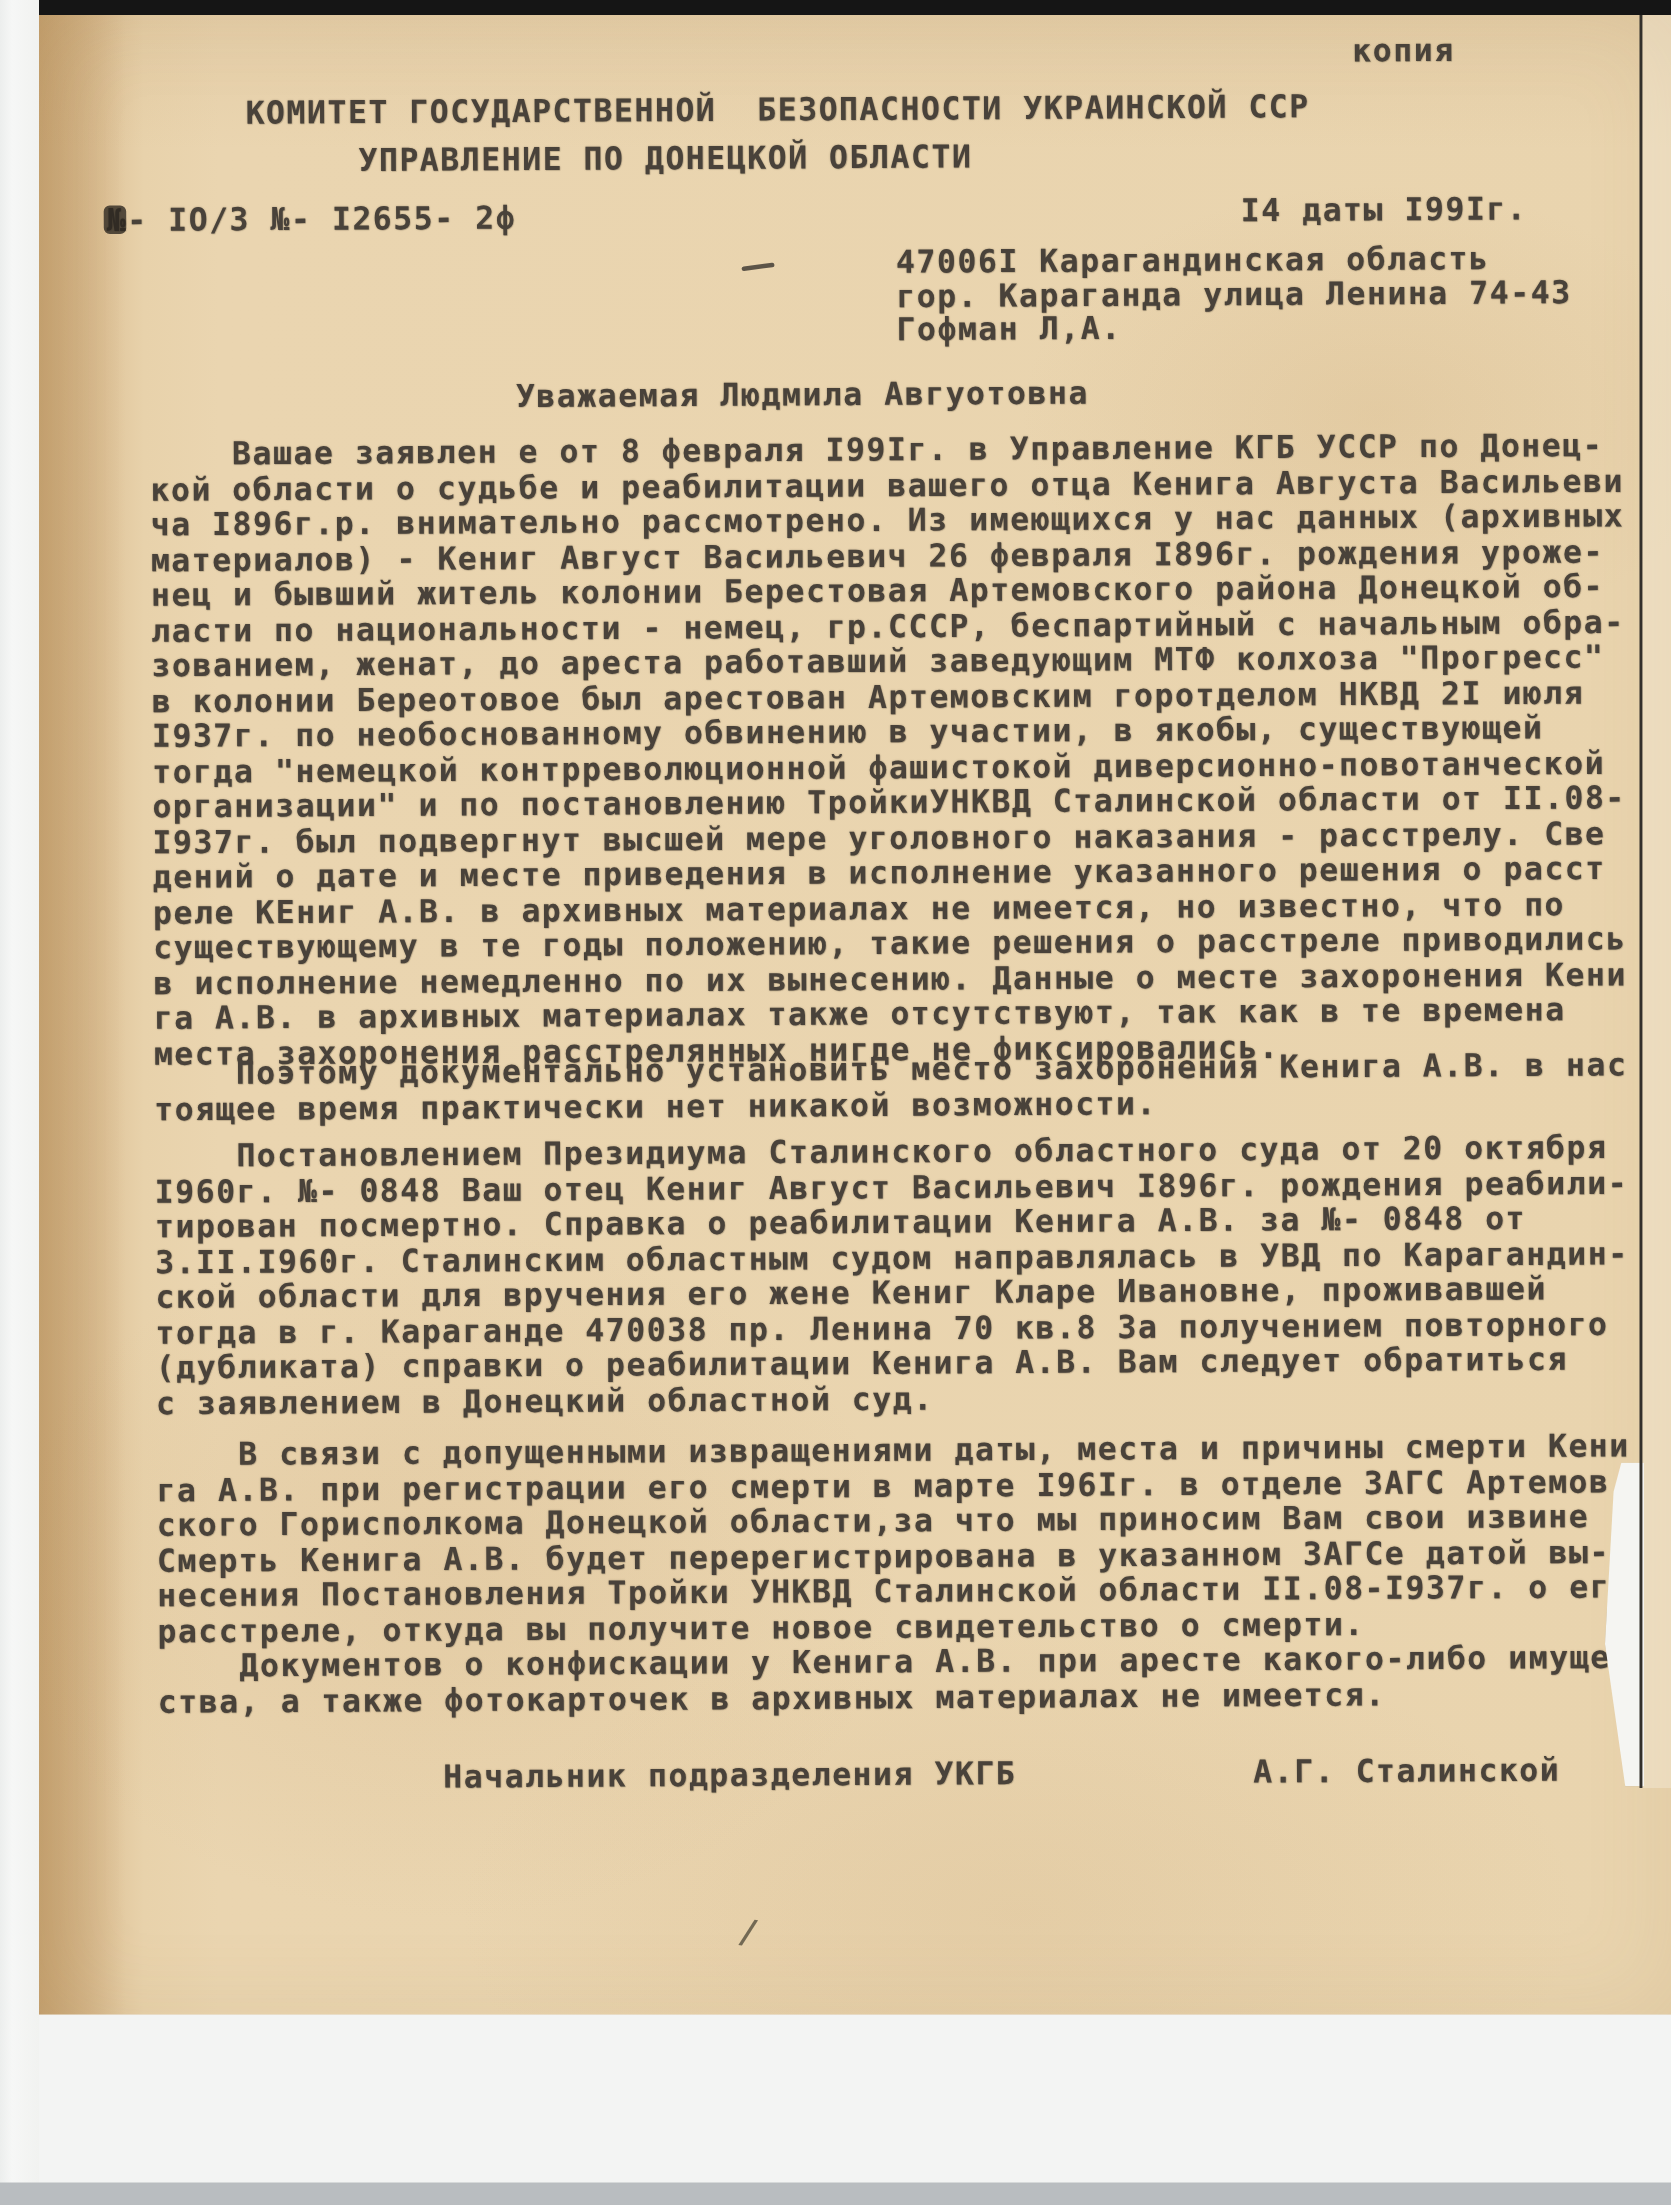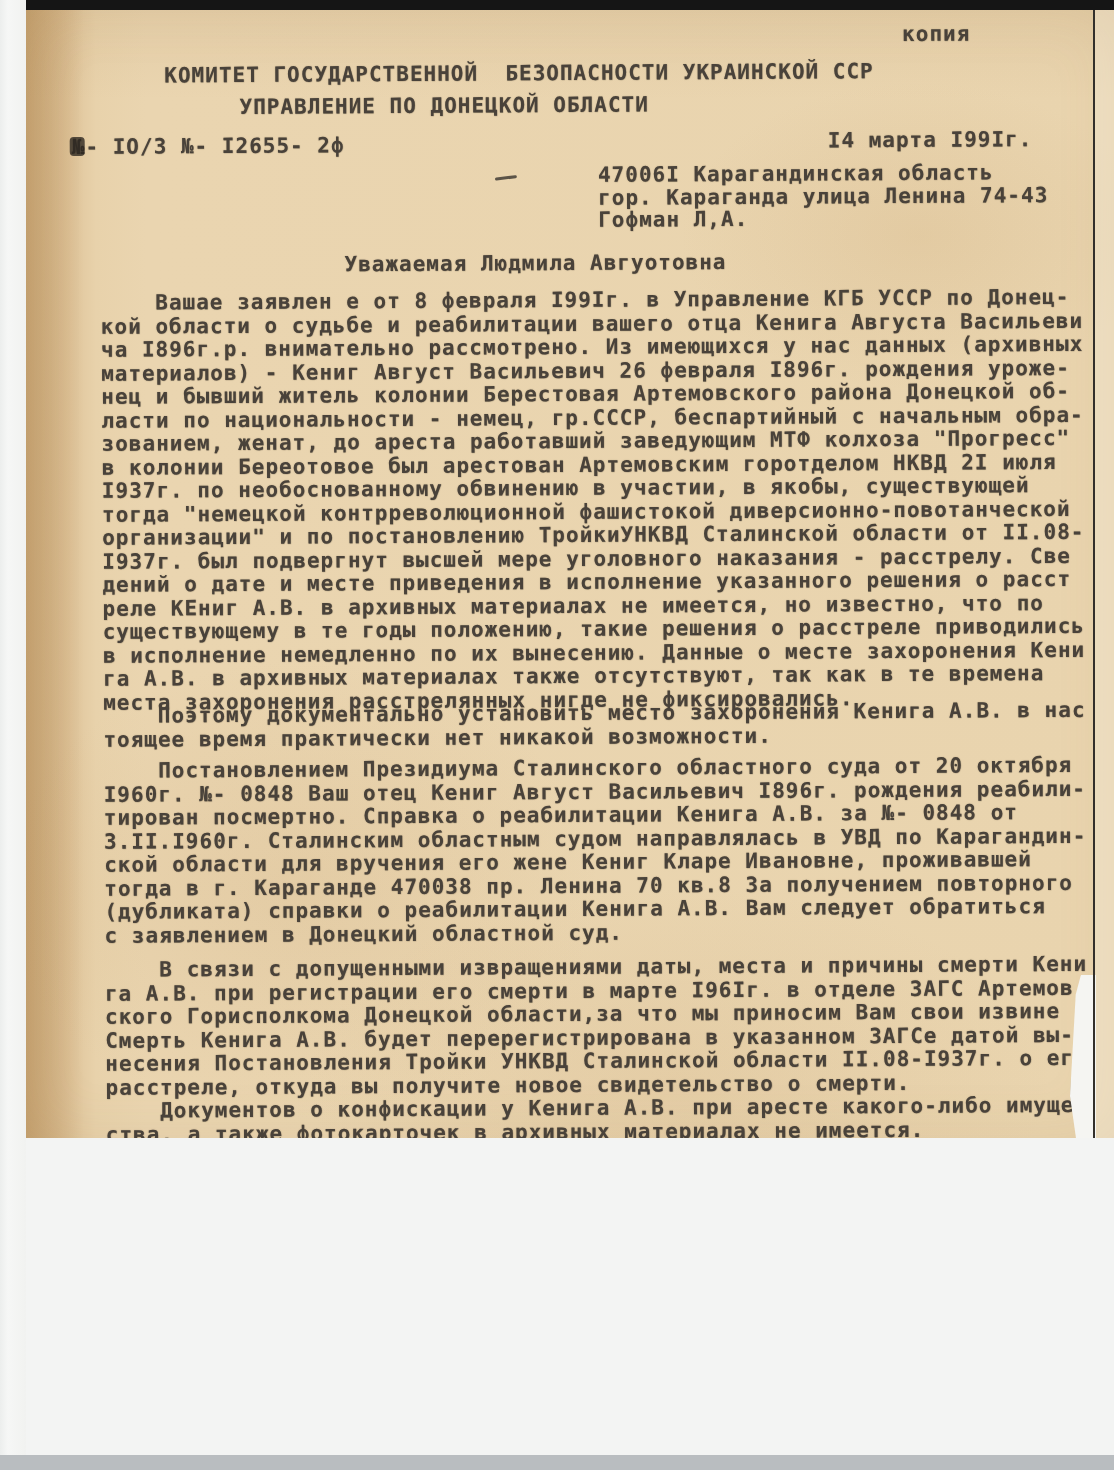--- a/index.html
+++ b/index.html
@@ -16,21 +16,21 @@
   }
   .bottom-bar{
     position:absolute;left:0;bottom:0;right:0;height:15px;
     background:#b9bdc0;
   }
   .left-strip{
     position:absolute;left:0;top:0;width:26px;height:1470px;
     background:linear-gradient(90deg,#eceeed 0,#f6f7f6 8px,#f1f2f0 100%);
   }
   .paper{
-    position:absolute;left:26px;top:10px;width:1088px;height:1128px;
+    position:absolute;left:26px;top:10px;width:1088px;height:1333px;
     overflow:hidden;
     background:
       radial-gradient(ellipse 340px 220px at 82% 20%, rgba(203,168,118,.22), transparent 70%),
       radial-gradient(ellipse 420px 320px at 25% 78%, rgba(198,162,112,.18), transparent 72%),
       radial-gradient(ellipse 500px 260px at 60% 95%, rgba(196,160,110,.15), transparent 75%),
       linear-gradient(180deg, rgba(176,138,90,.10) 0, rgba(176,138,90,0) 90px),
       linear-gradient(90deg,#d3b384 0,#dfc49a 42px,#e8d2ab 70px,#ead5b0 120px,#e9d4ae 100%);
     box-shadow:inset 0 0 60px rgba(160,120,70,.12);
   }
   .edge-band{
@@ -106,21 +106,21 @@
   <div class="paper">
     <div class="edge-band"></div>
 
     <div class="typed">
       <div class="t copy-mark">копия</div>
       <div class="t org1">КОМИТЕТ ГОСУДАРСТВЕННОЙ  БЕЗОПАСНОСТИ УКРАИНСКОЙ ССР</div>
       <div class="t org2">УПРАВЛЕНИЕ ПО ДОНЕЦКОЙ ОБЛАСТИ</div>
 
       <div class="t ref">№- IO/3 №- I2655- 2ф</div>
       <div class="overstrike"></div>
-      <div class="t date">I4 марта I99Iг.</div>
+      <div class="t date">I4 даты I99Iг.</div>
 
       <div class="pen-dash"></div>
       <div class="t address">47006I Карагандинская область
 гор. Караганда улица Ленина 74-43
 Гофман Л,А.</div>
 
       <div class="t salutation">Уважаемая Людмила Авгуотовна</div>
 
       <div class="t p1">    Вашае заявлен е от 8 февраля I99Iг. в Управление КГБ УССР по Донец-
 кой области о судьбе и реабилитации вашего отца Кенига Августа Васильеви

